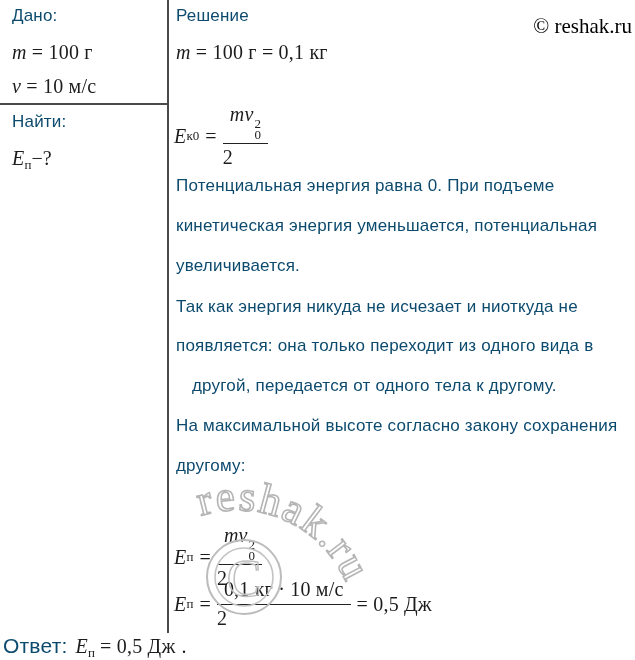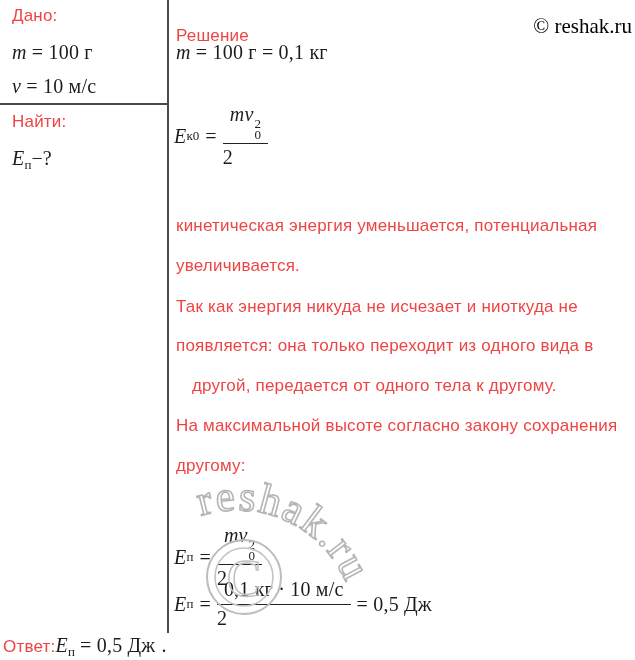--- a/index.html
+++ b/index.html
@@ -1,36 +1,36 @@
 <!DOCTYPE html>
 <html><head>
 <meta charset="utf-8">
 <style>
   html,body { margin:0; padding:0; background:#ffffff; }
   .page { position:relative; width:635px; height:660px; background:#ffffff; overflow:hidden;
           font-family:"Liberation Sans", sans-serif; }
   .line { position:absolute; white-space:nowrap; }
-  .sans { font-family:"Liberation Sans", sans-serif; font-size:17px; color:#ef4444; letter-spacing:0.2px; }
+  .sans { font-family:"Liberation Sans", sans-serif; font-size:17px; color:#0c4a6e; letter-spacing:0.2px; }
   .math { font-family:"Liberation Serif", serif; font-size:20px; color:#1c1c1c; letter-spacing:0.2px; }
   .mvar { font-style:italic; }
   .msub { font-size:13px; font-style:normal; vertical-align:-4px; letter-spacing:0; }
   .meq  { margin:0 6px; font-style:normal; }
   .formula { display:flex; align-items:center; }
   .frac { display:inline-flex; flex-direction:column; align-items:flex-start; }
   .frac .num { border-bottom:1.4px solid #222; padding:0 7px 3px 7px; }
   .frac .den { padding-top:2px; }
   .ss { display:inline-flex; flex-direction:column; font-size:13px; font-style:normal;
         line-height:0.82; vertical-align:-7px; text-align:left; margin-left:1px; }
   .vline { position:absolute; left:167px; top:0; width:1.5px; height:633px; background:#4a4a4a; }
   .hline { position:absolute; left:0; top:103px; width:168px; height:1.6px; background:#4a4a4a; }
   .credit { position:absolute; top:2px; right:3px; font-family:"Liberation Serif", serif;
             font-size:21px; color:#000;margin-top:12px; }
   .wm { position:absolute; left:0; top:0; pointer-events:none; z-index:5; }
   .answer-row { display:flex; align-items:baseline; }
-  .answer-label { font-size:17px; }
+  .answer-label { font-size:21px; margin-right:8px; }
   .period { margin-left:6px; }
 </style>
 </head>
 <body>
 
 <div class="page">
 
   <div class="credit">© reshak.ru</div>
 
   <div class="vline"></div>
@@ -47,41 +47,42 @@
     <span class="mvar">v</span>
     <span>= 10 м/с</span>
   </div>
 
   <div class="line sans" style="left:12px; top:112px;">Найти:</div>
 
   <div class="line math" style="left:12px; top:147px;text-align:center;">
     <span class="mvar">E</span><sub class="msub">п</sub><span>−?</span>
   </div>
 
-  <div class="line sans" style="left:176px; top:6px;margin-top:20px;">Решение</div>
+  <div class="line sans" style="left:176px; top:6px;">Решение</div>
 
   <div class="line math" style="left:176px; top:41px;">
     <span class="mvar">m</span>
     <span>= 100 г = 0,1 кг</span>
   </div>
 
 
   <div class="line math formula" style="left:174px; top:103px;">
     <span class="mvar">E</span>
       <sub class="msub">к0</sub>
     <span class="meq">=</span>
     <span class="frac">
       <span class="num"><span class="mvar">mv</span><span class="ss">
             <span>2</span>
             <span>0</span>
           </span></span>
       <span class="den">2</span>
     </span>
   </div>
 
+  <div class="line sans" style="left:176px; top:176px;">Потенциальная энергия равна 0. При подъеме</div>
   <div class="line sans" style="left:176px; top:216px;">кинетическая энергия уменьшается, потенциальная</div>
   <div class="line sans" style="left:176px; top:256px;">увеличивается.</div>
 
   <div class="line sans" style="left:176px; top:297px;">Так как энергия никуда не исчезает и ниоткуда не</div>
   <div class="line sans" style="left:176px; top:336px;">появляется: она только переходит из одного вида в</div>
   <div class="line sans" style="left:192px; top:376px;">другой, передается от одного тела к другому.</div>
 
   <div class="line sans" style="left:176px; top:416px;">На максимальной высоте согласно закону сохранения</div>
   <div class="line sans" style="left:176px; top:456px;">другому:</div>
 

